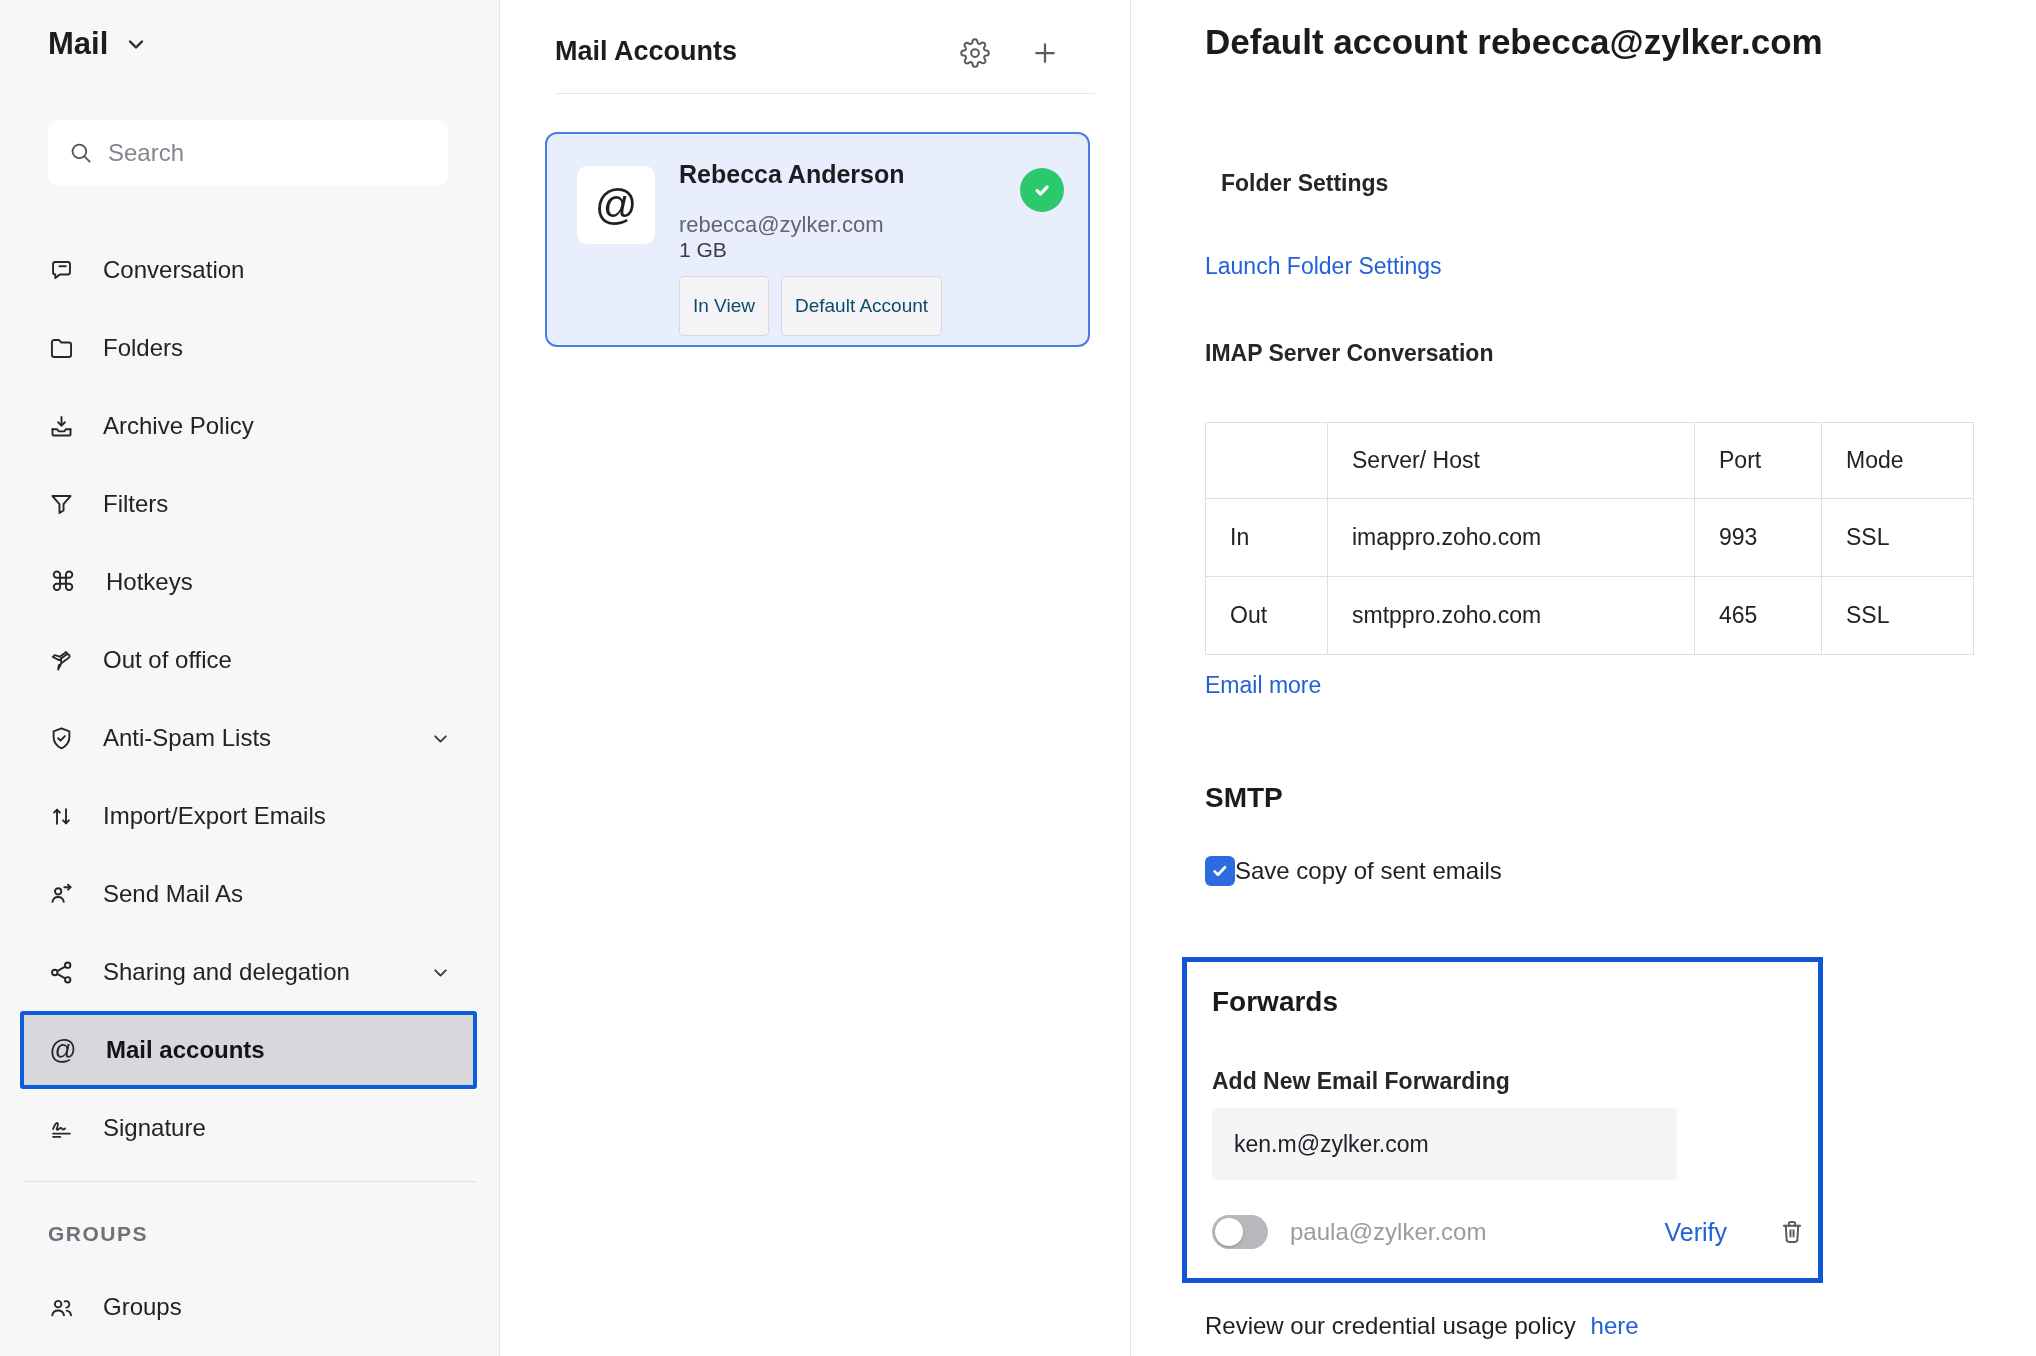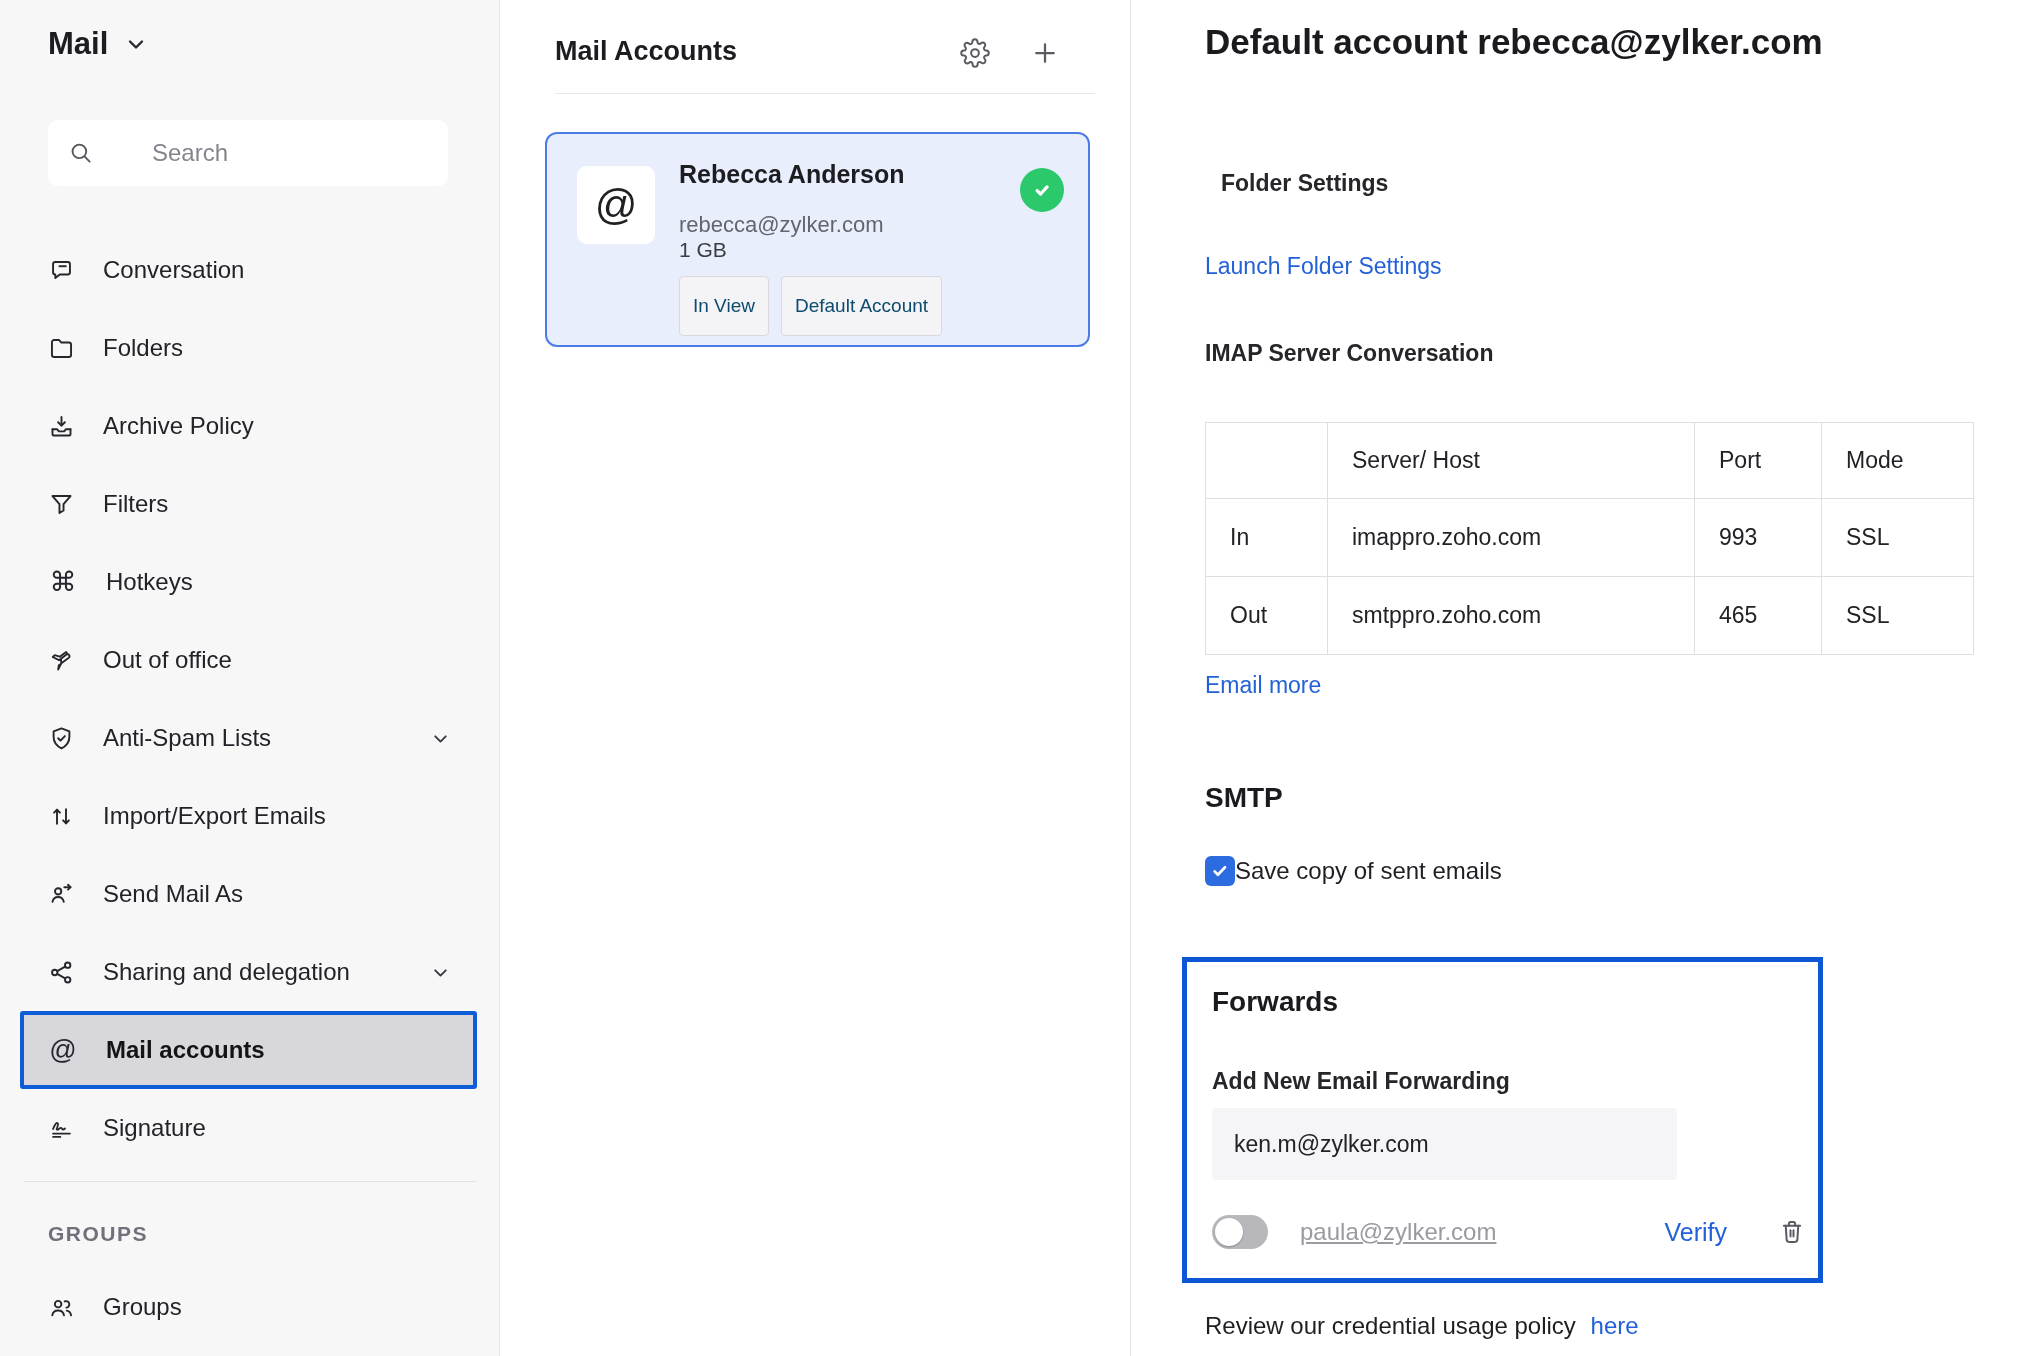--- a/index.html
+++ b/index.html
@@ -23,21 +23,21 @@
   }
   .mail-title { font-size:31px; font-weight:700; color:#1c1c21; }
   .search-box {
     position:absolute; left:48px; top:120px; width:400px; height:66px;
     background:#ffffff; border-radius:10px;
     display:flex; align-items:center; padding-left:20px; gap:14px;
   }
   .search-box input {
     border:none; outline:none; background:transparent;
     font-family:"Liberation Sans", sans-serif;
-    font-size:24px; color:#3a3a42; width:320px;margin-left:44px;
+    font-size:24px; color:#3a3a42; width:320px;
   }
   .search-box input::placeholder { color:#85858e; }
   #nav { position:absolute; left:0; top:231px; width:500px; }
   .nav-item {
     margin-left:20px; width:457px; height:78px;
     border:4px solid transparent; border-radius:3px;
     display:flex; align-items:center; padding-left:24px; gap:28px;
     cursor:pointer; color:#26262c;
   }
   .nav-item .label { font-size:24px; color:#222228; }
@@ -139,21 +139,21 @@
     display:flex; align-items:center;
   }
   .toggle {
     width:56px; height:34px; border-radius:17px; background:#b7b7bc;
     position:relative; cursor:pointer; flex:0 0 auto;
   }
   .toggle .knob {
     position:absolute; left:3px; top:3px; width:28px; height:28px;
     border-radius:50%; background:#ffffff; box-shadow:0 1px 2px rgba(0,0,0,.25);
   }
-  .pending-email { margin-left:32px; font-size:24px; color:#9a9aa2;text-decoration:underline; }
+  .pending-email { margin-left:22px; font-size:24px; color:#9a9aa2; }
   .verify-link { margin-left:auto; font-size:25px; }
   .trash-btn { margin-left:50px; color:#5a5a62; cursor:pointer; }
   .policy-row { position:absolute; left:74px; top:1312px; font-size:24px; color:#1f1f23; }
 </style>
 </head>
 <body>
 
 <div id="sidebar">
 
   <div class="mail-title-row">

